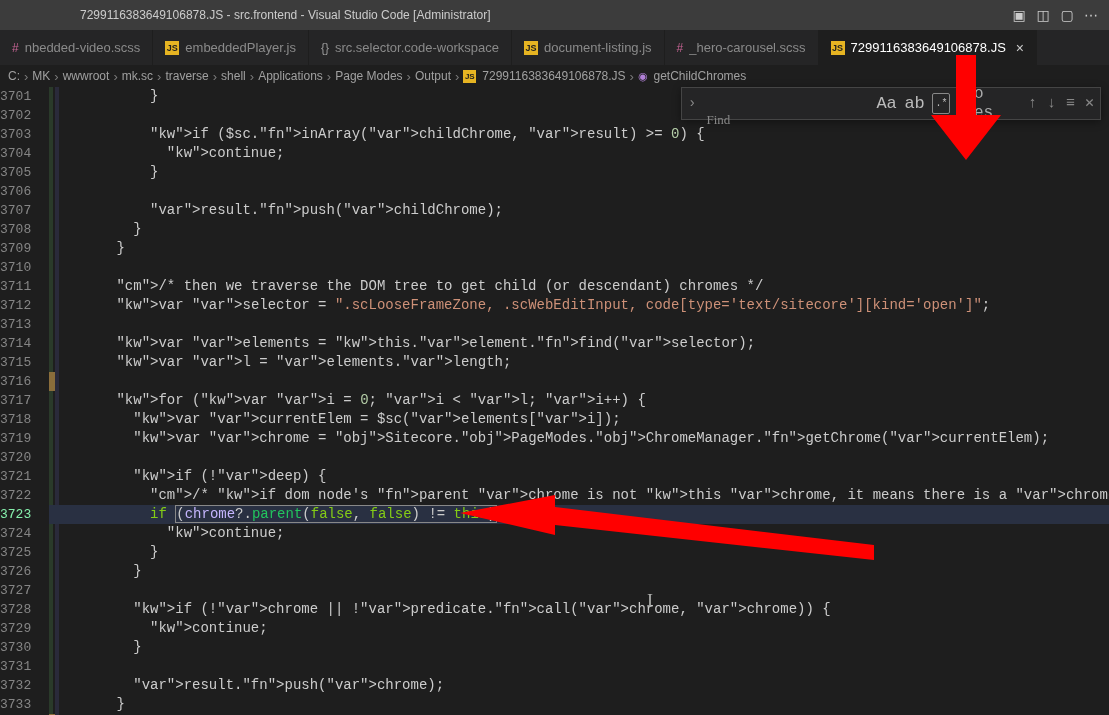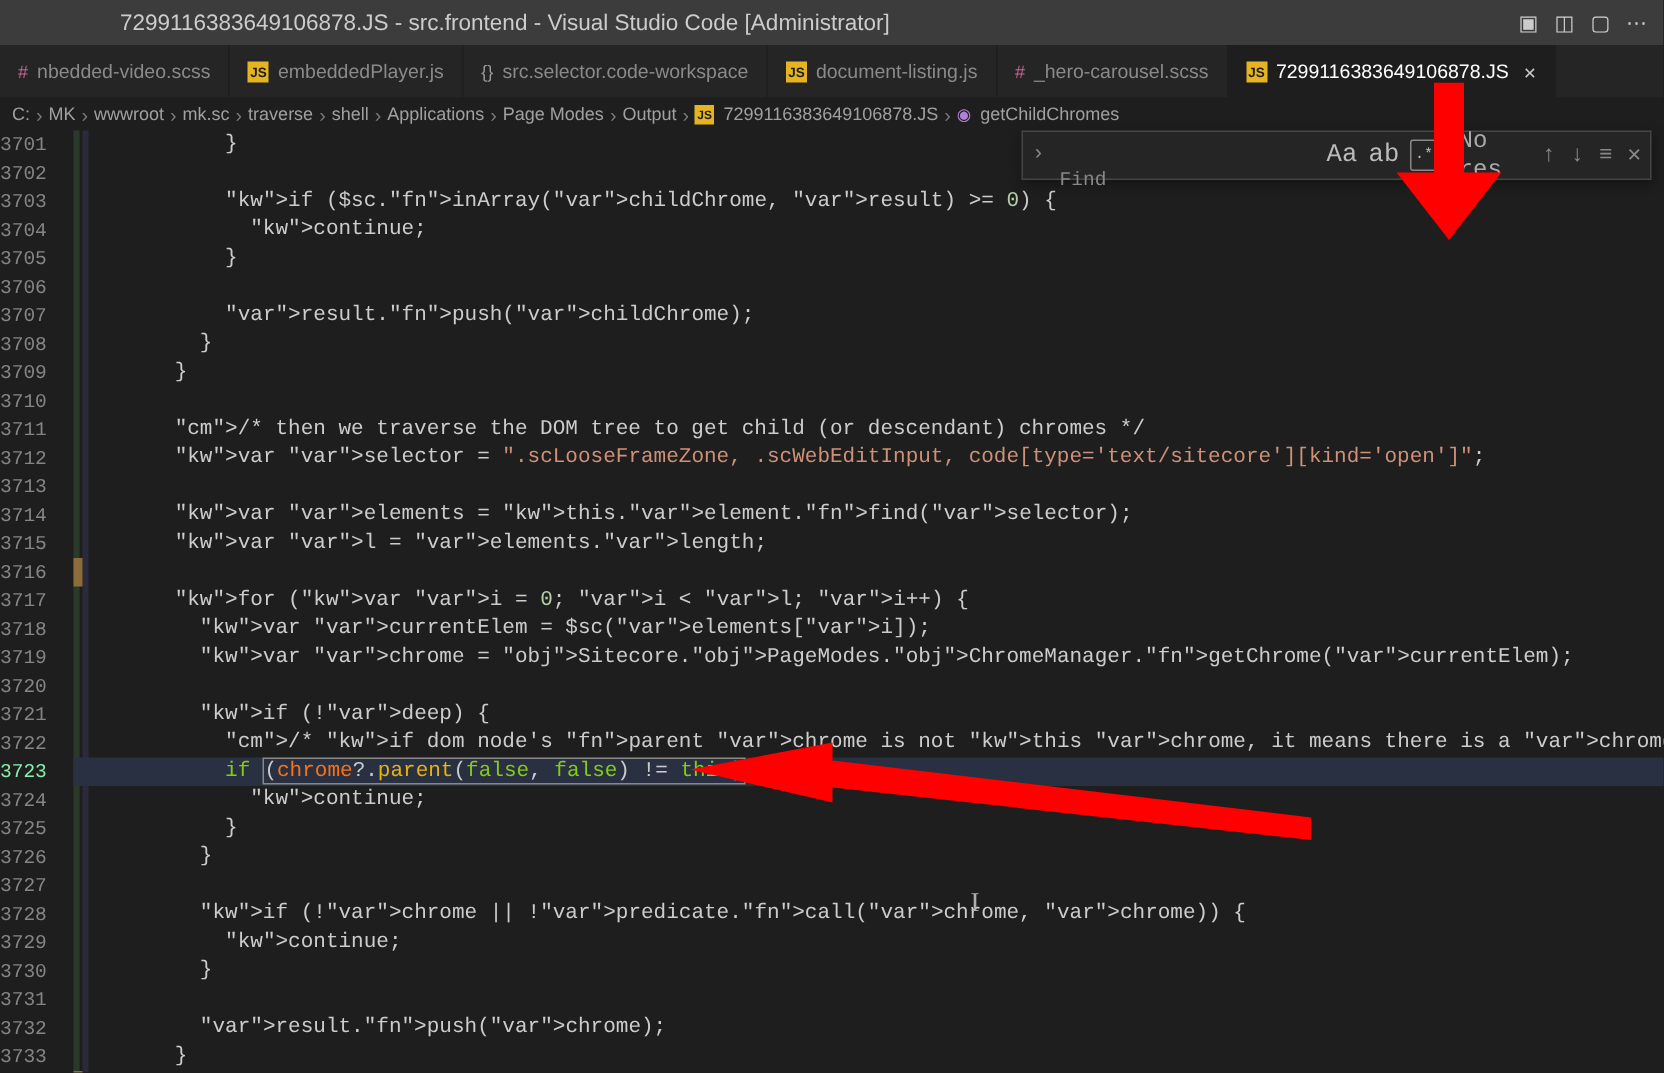--- a/index.html
+++ b/index.html
@@ -2,21 +2,21 @@
 <html><head>
 <meta charset="utf-8">
 <style>
 * { margin:0; padding:0; box-sizing:border-box; }
 body {
   background:#1e1e1e; color:#ccc;
   font-family:"Segoe UI",sans-serif; font-size:13px;
   width:1109px; height:715px; overflow:hidden; position:relative;
 }
 .title-bar { height:30px; background:#3c3c3c; display:flex; align-items:center; padding:0 10px 0 80px; }
-.title-bar .title { flex:1; color:#ccc; font-size:15px; }
+.title-bar .title { flex:1; color:#ccc; font-size:12px; }
 .title-icons { display:flex; gap:8px; }
 .title-icons span { width:16px; height:16px; display:flex; align-items:center; justify-content:center; color:#ccc; font-size:14px; }
 
 .tabs-bar { height:35px; background:#252526; display:flex; align-items:stretch; }
 .tab { display:flex; align-items:center; padding:0 12px; gap:6px; color:#8a8a8a; font-size:13px; border-right:1px solid #1e1e1e; cursor:pointer; position:relative; }
 .tab.active { background:#1e1e1e; color:#fff; }
 .tab .icon-js { width:14px; height:14px; background:#e6b422; color:#1e1e1e; font-size:9px; font-weight:bold; display:flex; align-items:center; justify-content:center; }
 .tab .icon-sass { color:#c76494; font-size:12px; }
 .tab .icon-layers { color:#999; font-size:12px; }
 .tab .close { color:#ccc; font-size:14px; margin-left:4px; }
@@ -33,33 +33,33 @@
 .gutter .ln.cur { color:#86efac; }
 .ruler { width:20px; position:relative; }
 .ruler .bar { position:absolute; top:0; width:4px; height:100%; }
 .bar.g1 { left:0; background:#2a3a2a; }
 .bar.g2 { left:6px; background:#2a2a3a; }
 .code { flex:1; position:relative; }
 .code .line { height:19px; white-space:pre; }
 .line.hl { background:#293042; }
 
 .kw { color:#84cc16; }
-.fn { color:#eab308; }
-.var { color:#f97316; }
+.fn { color:#22c55e; }
+.var { color:#c4b5fd; }
 .str { color:#ce9178; }
 .num { color:#b5cea8; }
 .box { border:1px solid #888; padding:0 0; }
 .marker { position:absolute; left:0; width:6px; height:19px; background:#8a6d3b; }
 
 .find-bar { position:absolute; top:0; right:8px; height:33px; width:420px;
   background:#252526; border:1px solid #454545; display:flex; align-items:center;
   padding:0 6px; gap:10px; color:#ccc; font-size:13px; box-shadow:0 2px 8px rgba(0,0,0,.4); }
 .find-bar .toggle { color:#888; font-size:14px; }
 .find-bar input { flex:1; background:transparent; border:none; outline:none; color:#ccc;
-  font-size:13px; font-family:Liberation Mono, monospace; padding:4px 0;margin-top:32px; }
+  font-size:13px; font-family:Liberation Serif, serif; padding:4px 0;margin-top:32px; }
 .find-bar input::placeholder { color:#888; }
 .find-bar .opt { font-size:17px; color:#bbb; cursor:pointer; width:18px; text-align:center; }
 .find-bar .opt.box2 { border:1px solid #888; border-radius:2px; padding:0 2px; font-size:10px; }
 .find-bar .res { color:#aaa; font-size:16px; margin-left:4px; }
 .find-bar .nav { color:#888; font-size:15px; cursor:pointer; }
 
 .arrow-down { position:absolute; top:55px; right:103px; pointer-events:none; }
 .arrow-long { position:absolute; top:495px; left:460px; pointer-events:none; }
 .text-cursor { position:absolute; color:#aeafad; font-size:18px; font-family:serif; }
 </style>

